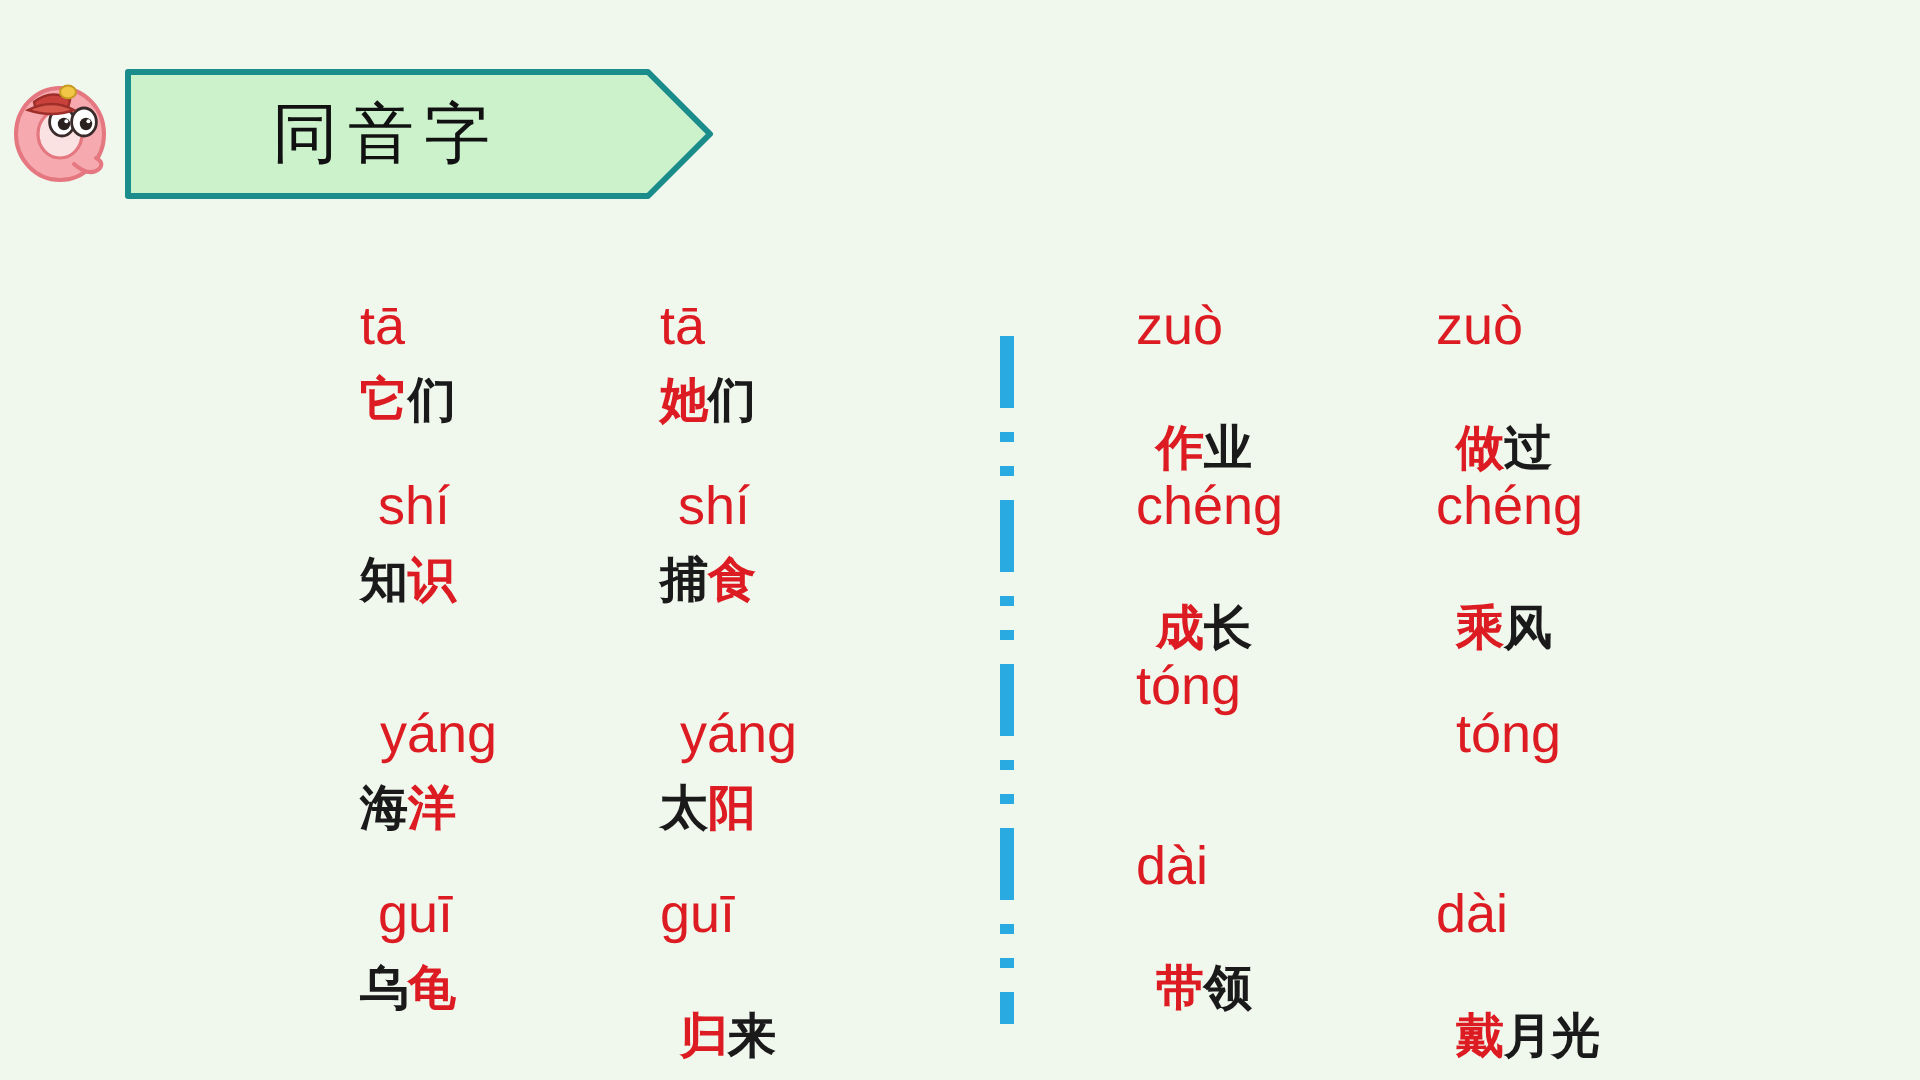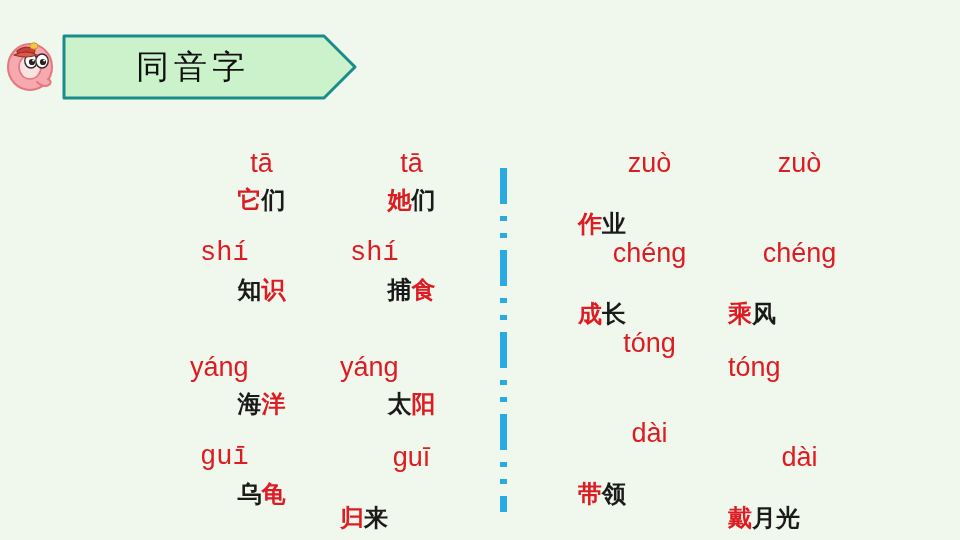--- a/index.html
+++ b/index.html
@@ -98,23 +98,23 @@
     font-size: 24px;
     line-height: 40px;
     white-space: nowrap;
     height: 46px;
     font-weight: 700;
   }
   .ch-red   { color: #DD1B22; }
   .ch-black { color: #1A1A1A; }
 
   
-  .ind-0  { margin-left: 12px; text-align: center; }
+  .ind-0  { margin-left: 12px; }
   .ind-1  { margin-left: 22px; margin-top: 24px; }
-  .ind-2  { margin-left: 32px; font-family: Liberation Mono, monospace; }
+  .ind-2  { margin-left: 21px; }
 </style>
 </head>
 <body>
 
 <div id="title-bar">
 
   <div id="mascot">
     <svg width="54" height="62" viewBox="0 0 54 62">
 
       <ellipse cx="26" cy="33" rx="22" ry="23" fill="#F6A9AE" stroke="#E4777F" stroke-width="2"></ellipse>
@@ -198,20 +198,21 @@
       <div class="pinyin ind-0">tóng</div>
     </div>
     <div class="entry">
       <div class="pinyin ind-0">dài</div>
       <div class="word ind-1"><span class="ch-red">带</span><span class="ch-black">领</span></div>
     </div>
   </div>
 <div class="col" id="col-4">
     <div class="entry">
       <div class="pinyin ind-0">zuò</div>
+      <div class="word ind-1"><span class="ch-red">做</span><span class="ch-black">过</span></div>
     </div>
     <div class="entry">
       <div class="pinyin ind-0">chéng</div>
       <div class="word ind-1"><span class="ch-red">乘</span><span class="ch-black">风</span></div>
     </div>
     <div class="entry">
       <div class="pinyin ind-1">tóng</div>
     </div>
     <div class="entry">
       <div class="pinyin ind-0">dài</div>

